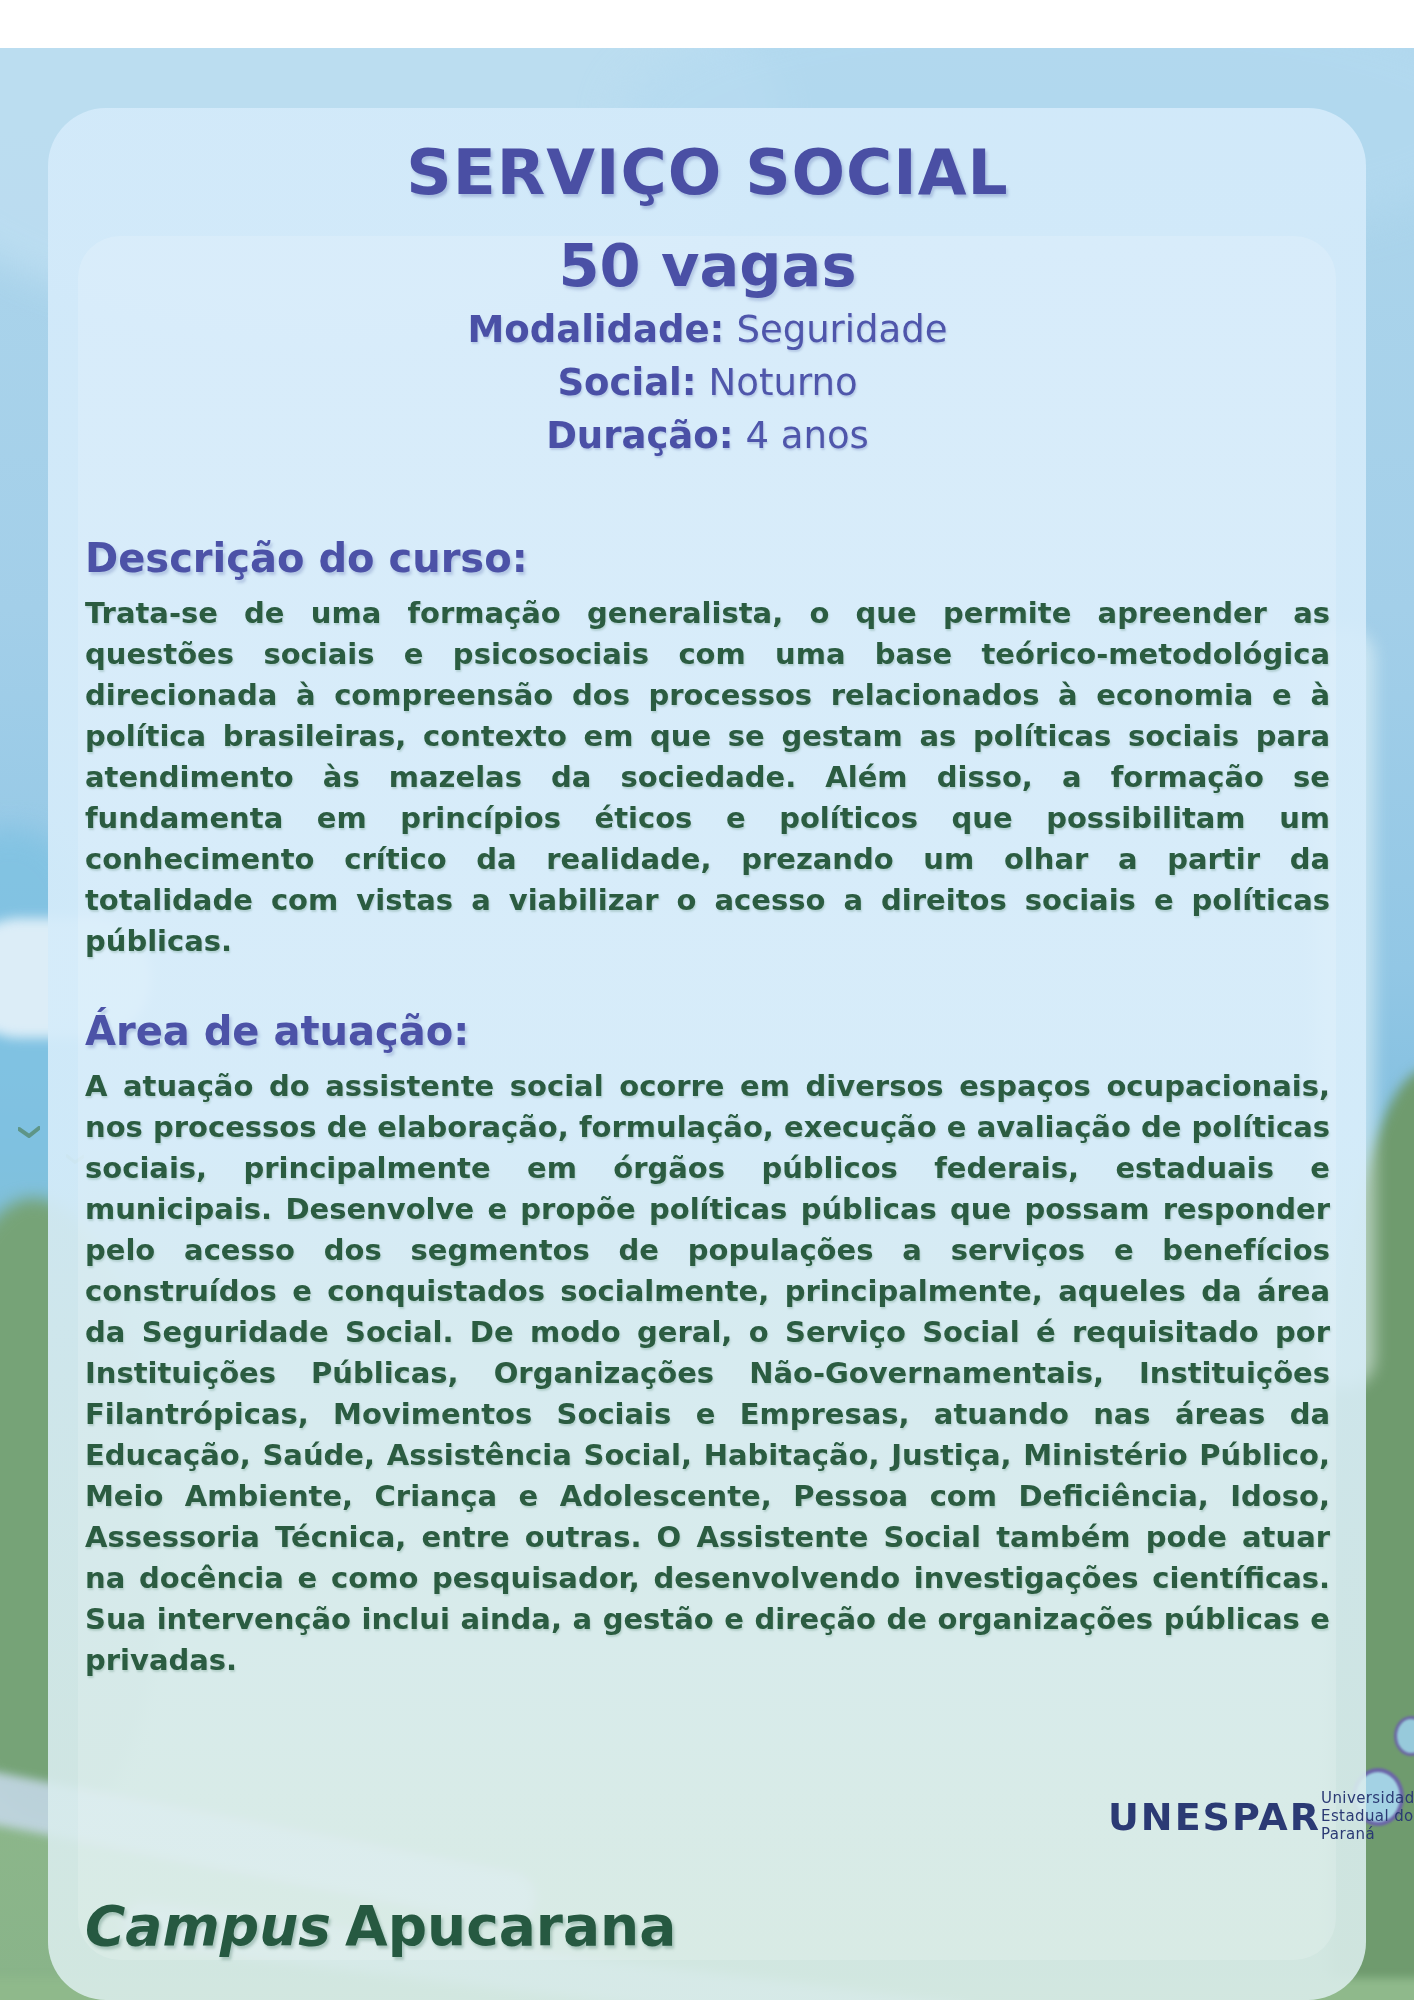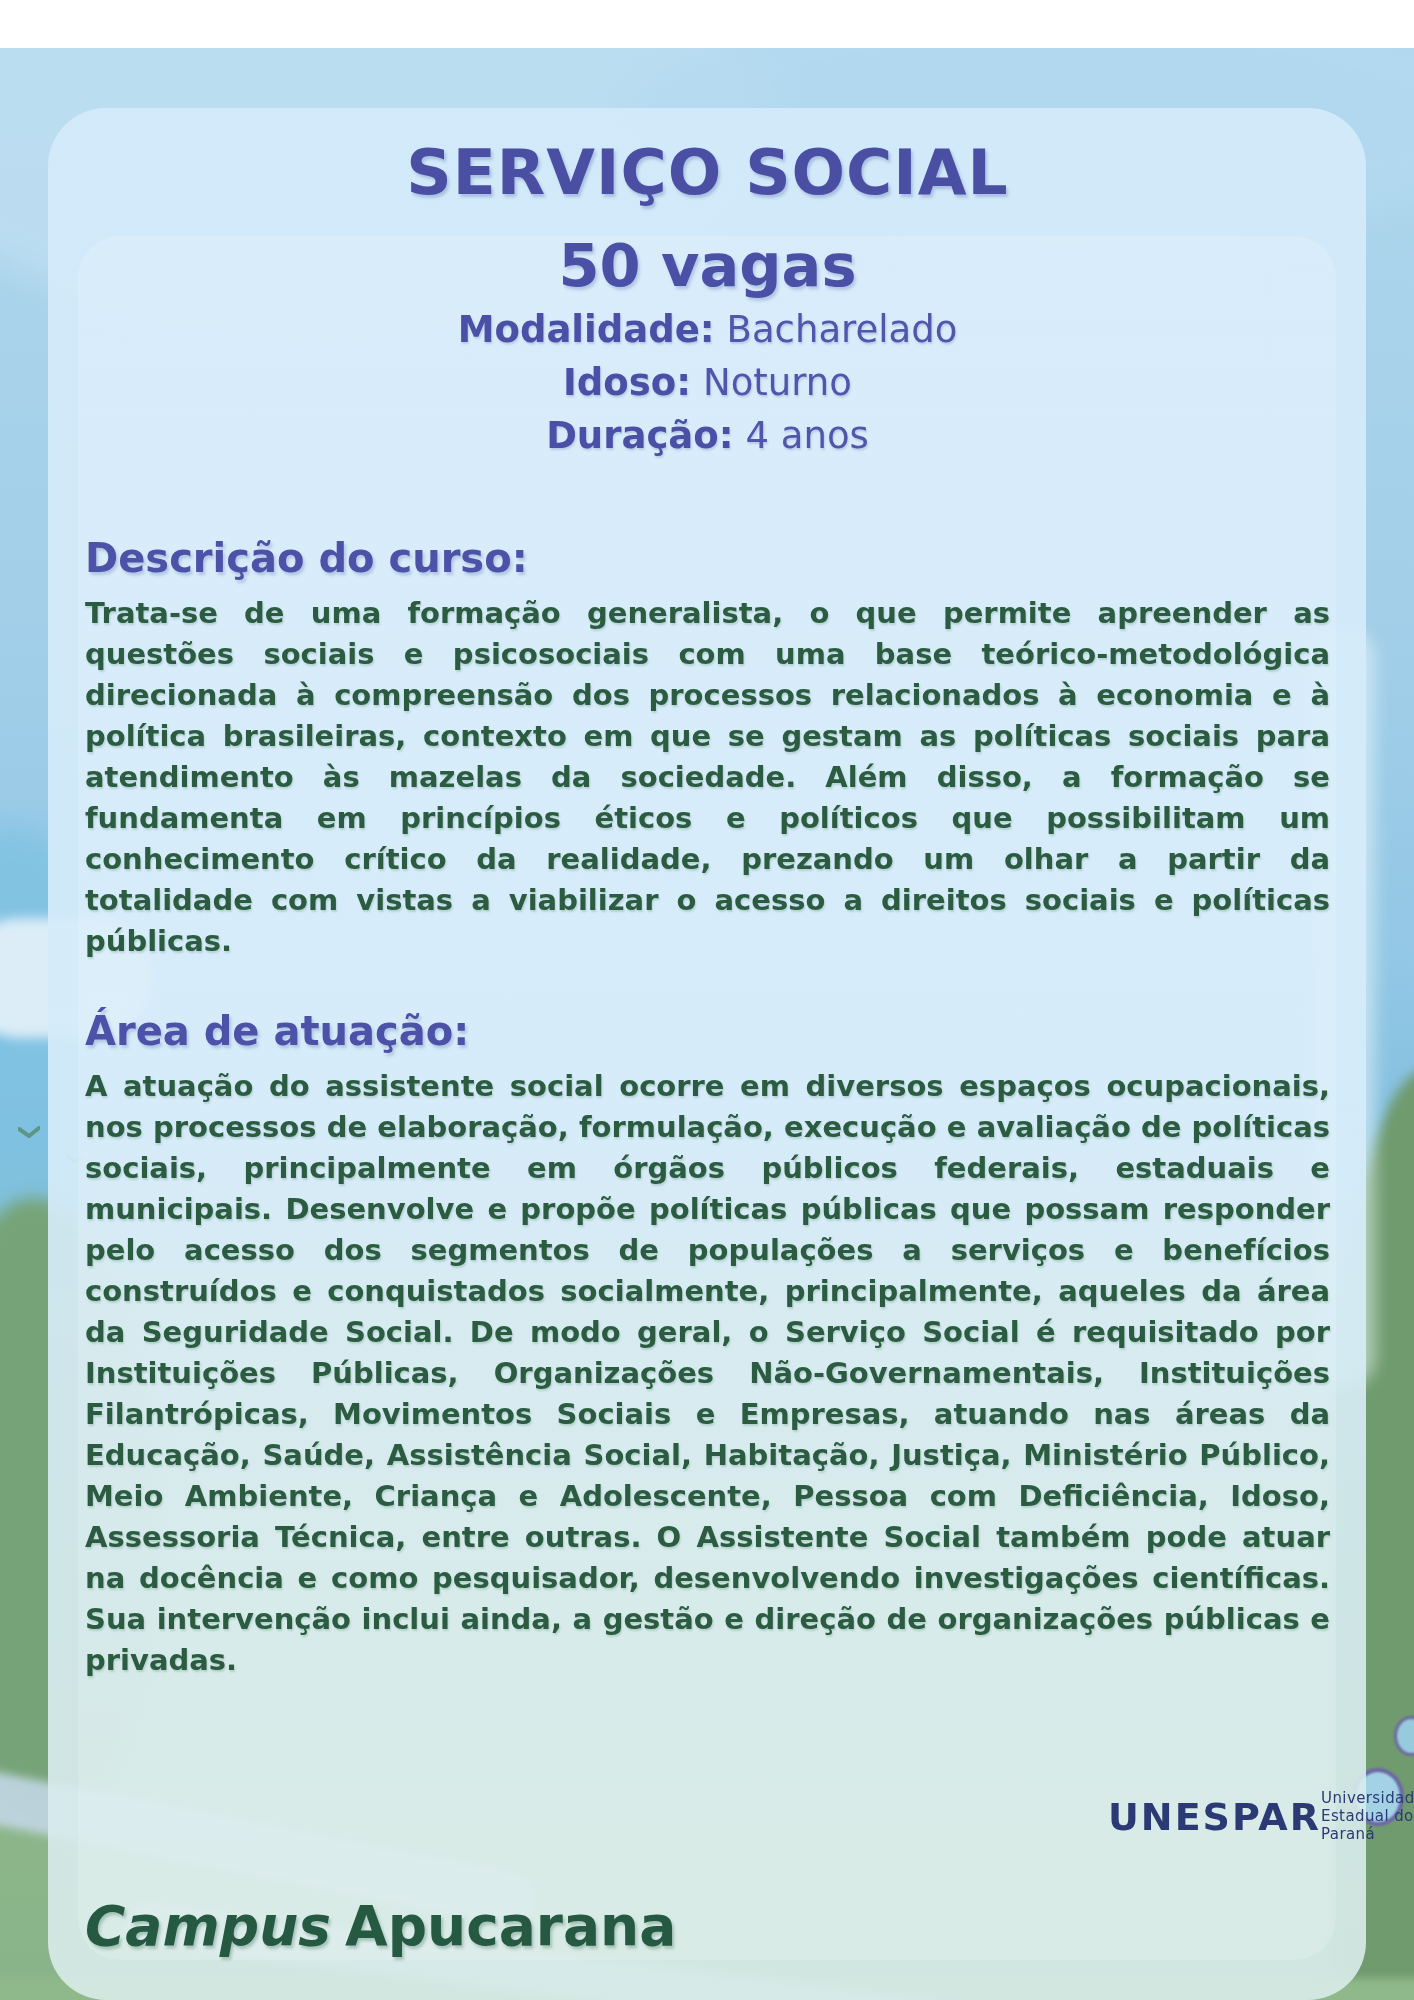--- a/index.html
+++ b/index.html
@@ -131,24 +131,24 @@
   </div>
 
   <div class="card">
     <div class="card-inner"></div>
 
     <div class="card-content">
       <div class="title">SERVIÇO SOCIAL</div>
       <div class="vagas">50 vagas</div>
 
       <div class="info-line">
-        <span class="info-label">Modalidade:</span><span class="info-value">Bacharelado</span>
+        <span class="info-label">Modalidade:</span><span class="info-value">Seguridade</span>
       </div>
       <div class="info-line">
-        <span class="info-label">Idoso:</span><span class="info-value">Noturno</span>
+        <span class="info-label">Social:</span><span class="info-value">Noturno</span>
       </div>
       <div class="info-line">
         <span class="info-label">Duração:</span><span class="info-value">4 anos</span>
       </div>
 
       <div class="section-heading heading-1">Descrição do curso:</div>
       <div class="section-body">Trata-se de uma formação generalista, o que permite apreender as questões sociais e psicosociais com uma base teórico-metodológica direcionada à compreensão dos processos relacionados à economia e à política brasileiras, contexto em que se gestam as políticas sociais para atendimento às mazelas da sociedade. Além disso, a formação se fundamenta em princípios éticos e políticos que possibilitam um conhecimento crítico da realidade, prezando um olhar a partir da totalidade com vistas a viabilizar o acesso a direitos sociais e políticas públicas.</div>
 
       <div class="section-heading heading-2">Área de atuação:</div>
       <div class="section-body">A atuação do assistente social ocorre em diversos espaços ocupacionais, nos processos de elaboração, formulação, execução e avaliação de políticas sociais, principalmente em órgãos públicos federais, estaduais e municipais. Desenvolve e propõe políticas públicas que possam responder pelo acesso dos segmentos de populações a serviços e benefícios construídos e conquistados socialmente, principalmente, aqueles da área da Seguridade Social. De modo geral, o Serviço Social é requisitado por Instituições Públicas, Organizações Não-Governamentais, Instituições Filantrópicas, Movimentos Sociais e Empresas, atuando nas áreas da Educação, Saúde, Assistência Social, Habitação, Justiça, Ministério Público, Meio Ambiente, Criança e Adolescente, Pessoa com Deficiência, Idoso, Assessoria Técnica, entre outras. O Assistente Social também pode atuar na docência e como pesquisador, desenvolvendo investigações científicas. Sua intervenção inclui ainda, a gestão e direção de organizações públicas e privadas.</div>

